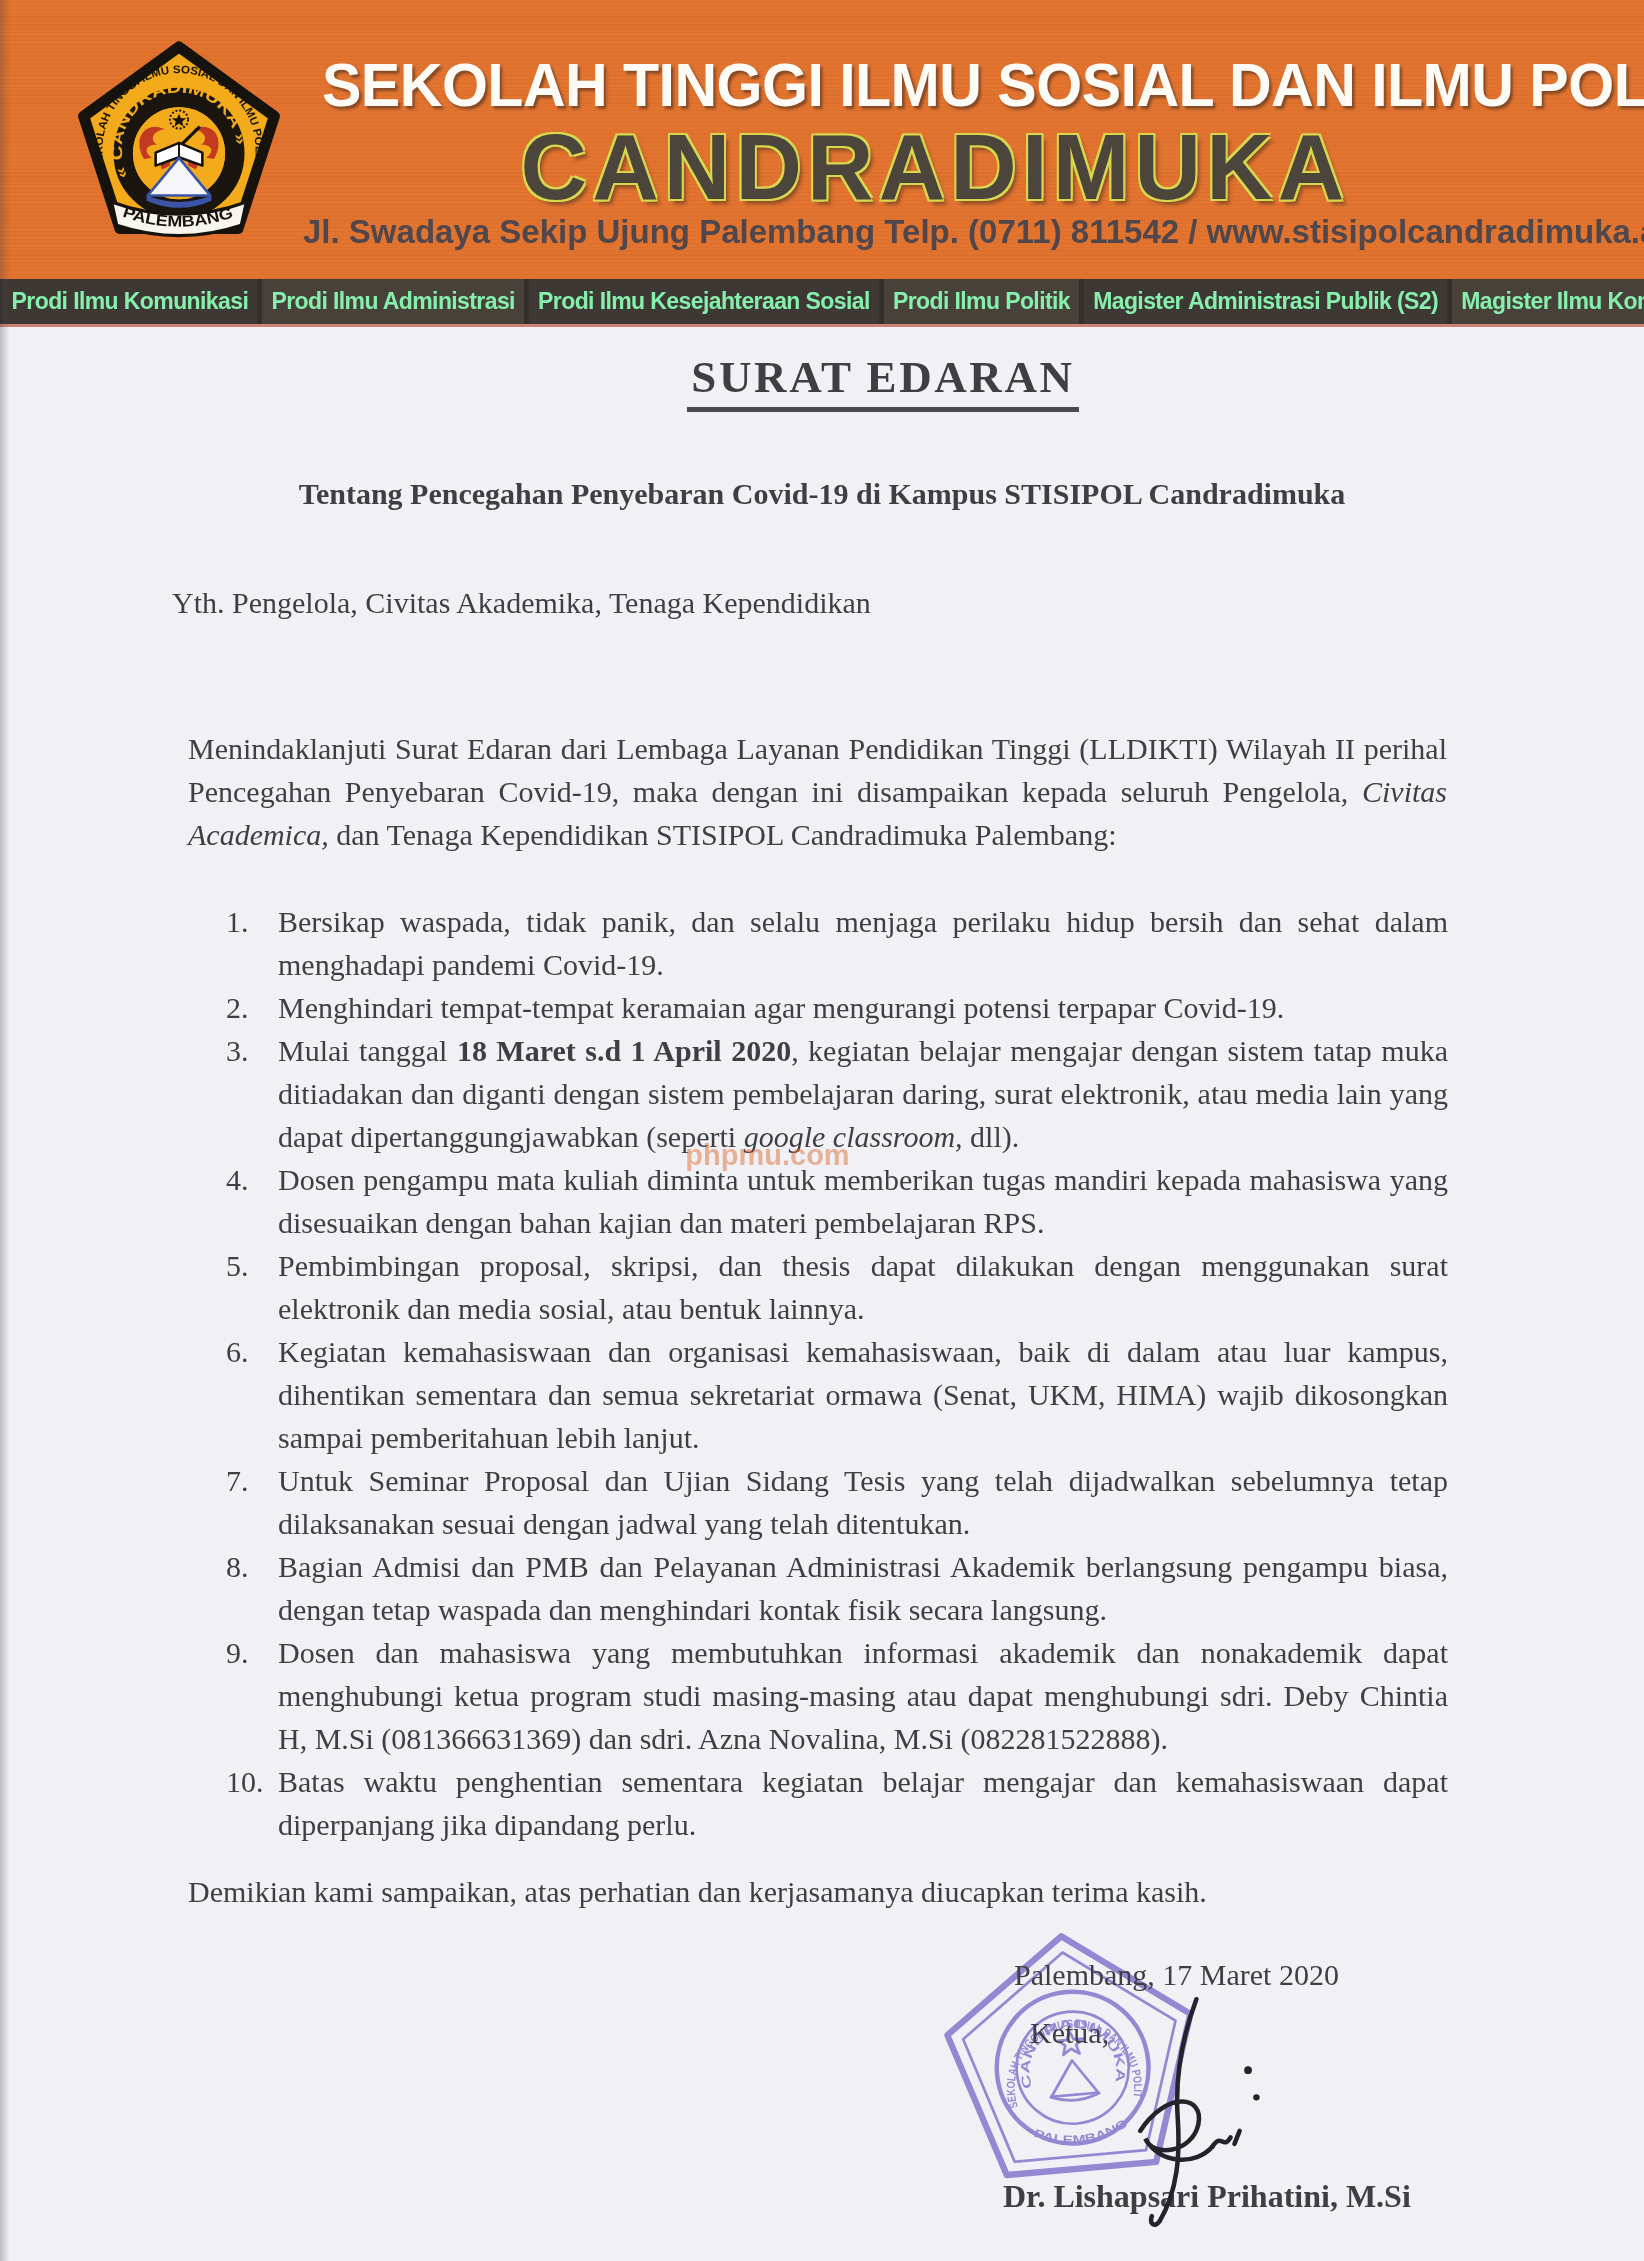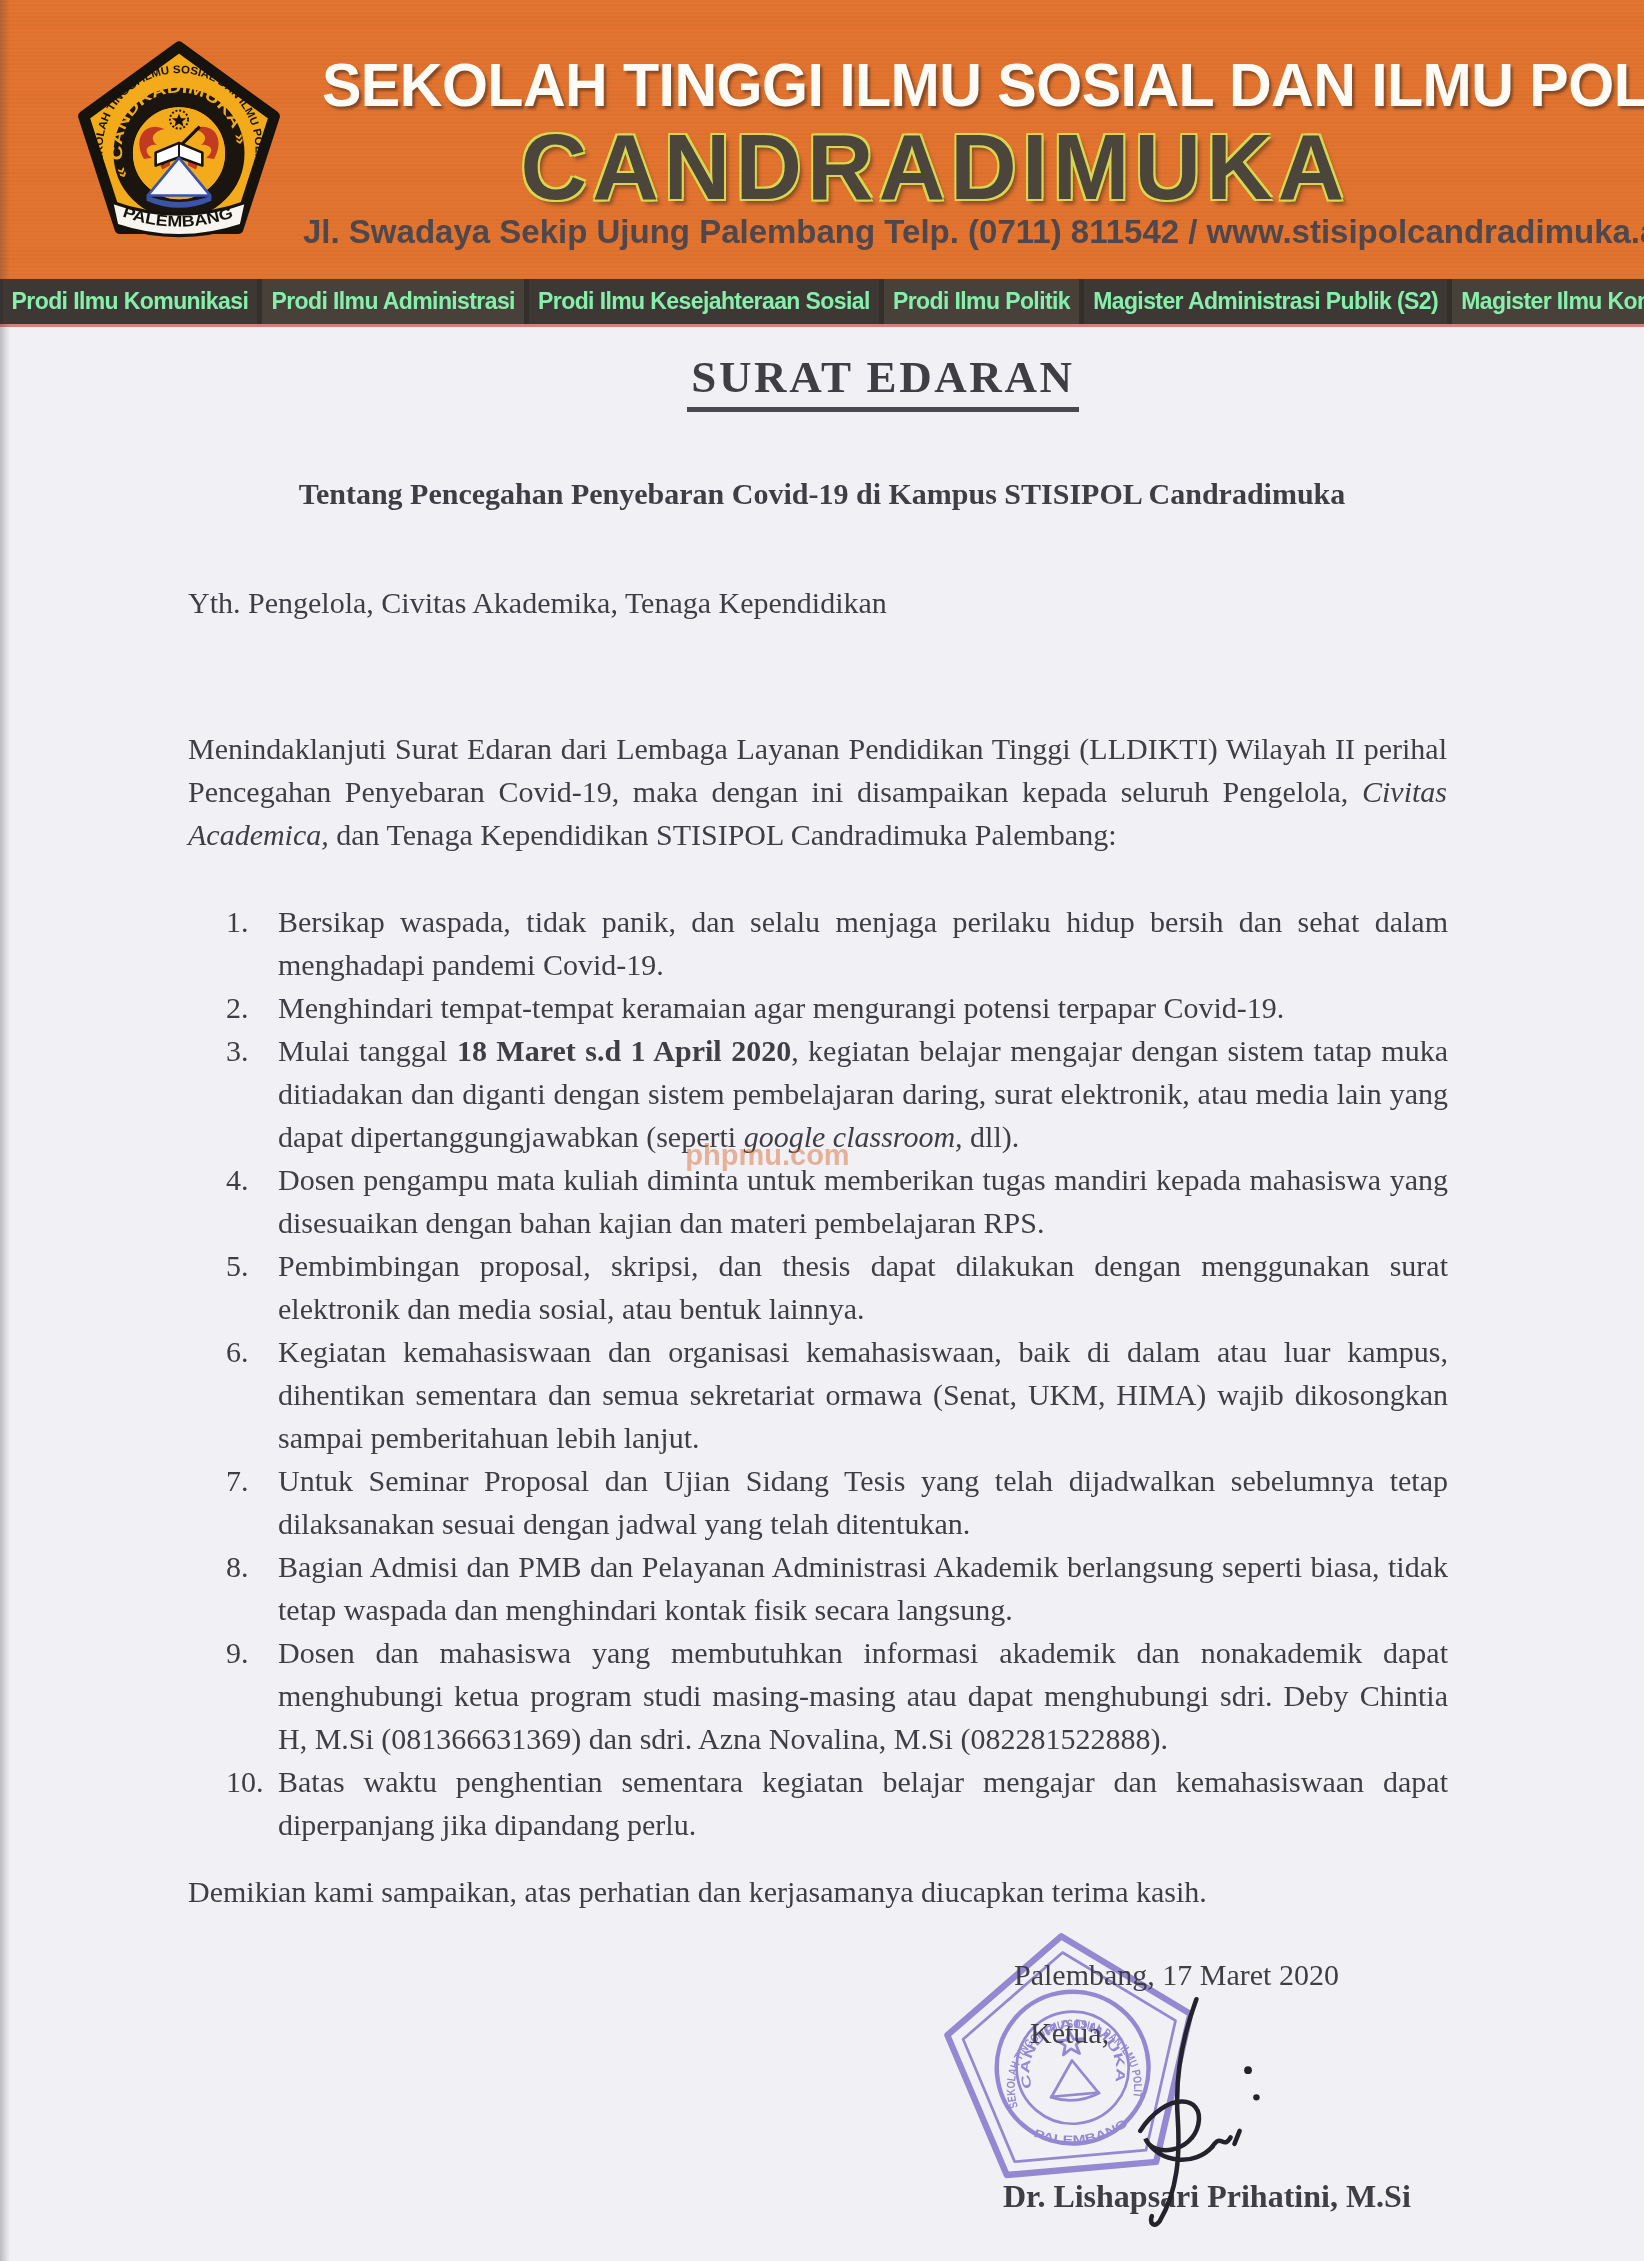--- a/index.html
+++ b/index.html
@@ -34,21 +34,21 @@
   .nav-item.shade-a{background:#3d3833;}
   .nav-item.shade-b{background:#474139;}
 
   
   .doc-title{position:absolute;left:235px;top:351px;width:1296px;text-align:center;}
   .doc-title span{display:inline-block;font-weight:bold;font-size:45px;letter-spacing:2.6px;
         border-bottom:5.8px solid #4a494f;padding:0 3.9px 3.9px 3.9px;}
   .doc-number{position:absolute;left:235px;top:406px;width:1296px;text-align:center;font-size:34px;}
   .doc-subject{position:absolute;left:174px;top:477px;width:1296px;text-align:center;
         font-weight:bold;font-size:30px;}
-  .recipients{position:absolute;left:188px;top:582px;font-size:30px;line-height:41px;}
+  .recipients{position:absolute;left:172px;top:582px;font-size:30px;line-height:41px;}
   .recipients .indent{padding-left:92px;}
   .opening{position:absolute;left:188px;top:727px;width:1259px;font-size:30px;line-height:43px;
         text-align:justify;}
   .list{position:absolute;left:226px;top:900px;width:1222px;}
   .li{display:flex;align-items:flex-start;}
   .num{width:52px;flex:0 0 52px;font-size:30px;line-height:43px;}
   .litext{flex:1 1 auto;font-size:30px;line-height:43px;text-align:justify;}
   .closing{position:absolute;left:188px;top:1875px;width:1259px;font-size:30px;}
 
   
@@ -159,21 +159,21 @@
       <div class="li">
         <div class="num">6.</div>
         <div class="litext"><span>Kegiatan kemahasiswaan dan organisasi kemahasiswaan, baik di dalam atau luar kampus, dihentikan sementara dan semua sekretariat ormawa (Senat, UKM, HIMA) wajib dikosongkan sampai pemberitahuan lebih lanjut.</span></div>
       </div>
       <div class="li">
         <div class="num">7.</div>
         <div class="litext"><span>Untuk Seminar Proposal dan Ujian Sidang Tesis yang telah dijadwalkan sebelumnya tetap dilaksanakan sesuai dengan jadwal yang telah ditentukan.</span></div>
       </div>
       <div class="li">
         <div class="num">8.</div>
-        <div class="litext"><span>Bagian Admisi dan PMB dan Pelayanan Administrasi Akademik berlangsung seperti biasa, tidak tetap waspada dan menghindari kontak fisik secara langsung.</span></div>
+        <div class="litext"><span>Bagian Admisi dan PMB dan Pelayanan Administrasi Akademik berlangsung pengampu biasa, dengan tetap waspada dan menghindari kontak fisik secara langsung.</span></div>
       </div>
       <div class="li">
         <div class="num">9.</div>
         <div class="litext"><span>Dosen dan mahasiswa yang membutuhkan informasi akademik dan nonakademik dapat menghubungi ketua program studi masing-masing atau dapat menghubungi sdri. Deby Chintia H, M.Si (081366631369) dan sdri. Azna Novalina, M.Si (082281522888).</span></div>
       </div>
       <div class="li">
         <div class="num">10.</div>
         <div class="litext"><span>Batas waktu penghentian sementara kegiatan belajar mengajar dan kemahasiswaan dapat diperpanjang jika dipandang perlu.</span></div>
       </div>
     </div>

